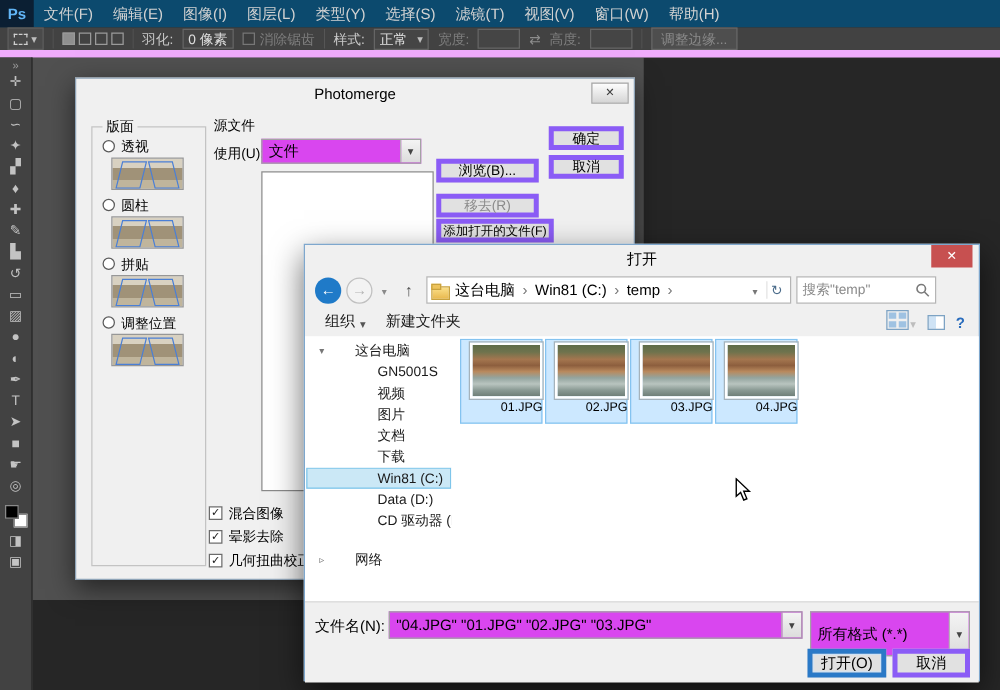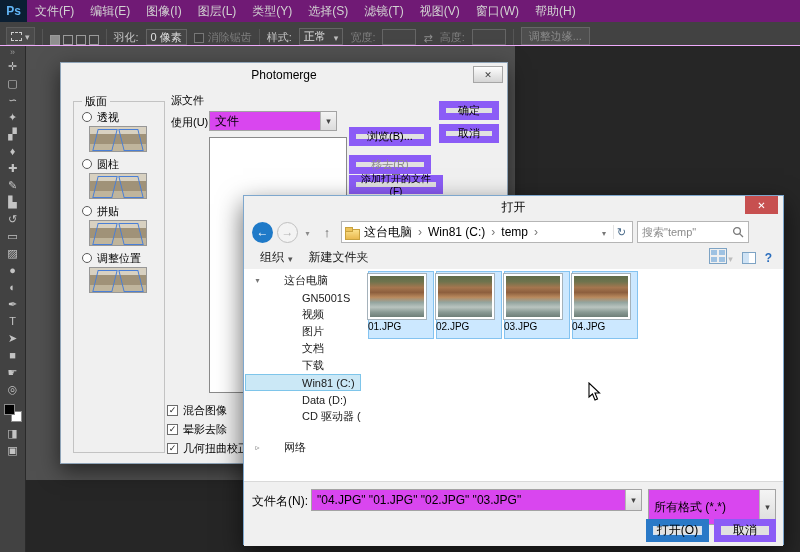--- a/index.html
+++ b/index.html
@@ -1,24 +1,24 @@
 <!DOCTYPE html>
 <html><head>
 <meta charset="utf-8">
 <style>
   *{margin:0;padding:0;box-sizing:border-box}
   html,body{width:800px;height:552px;overflow:hidden}
   body{font-family:"Liberation Sans","DejaVu Sans",sans-serif;font-size:12px;background:#262626;position:relative;color:#000}
 
   
-  .menubar{position:absolute;left:0;top:0;right:0;height:22px;background:#701a75;display:flex;align-items:flex-end;color:#d2d2d2;z-index:1}
+  .menubar{position:absolute;left:0;top:0;right:0;height:22px;background:#0c4a6e;display:flex;align-items:flex-end;color:#d2d2d2;z-index:1}
   .ps-logo{width:27px;height:22px;background:#0b1f33;color:#62b6f7;display:flex;align-items:center;justify-content:center;font-weight:bold;font-size:12px}
   .menus{display:flex;height:22px}
   .menu-item{padding:0 8px;line-height:22px;font-size:12px;white-space:nowrap}
-  .optionsbar{position:absolute;left:0;top:22px;right:0;height:24px;background:#424242;border-bottom:1px solid #f0abfc;display:flex;align-items:flex-end;gap:7px;color:#c8c8c8;font-size:11px;padding:0 6px;z-index:1}
+  .optionsbar{position:absolute;left:0;top:22px;right:0;height:24px;background:#424242;border-bottom:6px solid #f0abfc;display:flex;align-items:center;gap:7px;color:#c8c8c8;font-size:11px;padding:0 6px;z-index:1}
   .tool-well{display:flex;align-items:center;gap:3px;border:1px solid #5c5c5c;background:#4a4a4a;height:18px;padding:0 4px}
   .marquee-glyph{width:11px;height:9px;border:1px dashed #cfcfcf;display:inline-block}
   .dd-arrow::before{content:"▾";font-size:9px;color:#bdbdbd}
   .mode-icons{display:flex;gap:3px;align-items:center}
   .mode-box{width:10px;height:10px;border:1px solid #9a9a9a;display:inline-block}
   .mode-box.filled{background:#8f8f8f}
   .opt-sep{width:1px;height:16px;background:#2e2e2e;border-right:1px solid #565656}
   .opt-label{white-space:nowrap}
   .opt-label.dim,.opt-check.dim{color:#7e7e7e}
   .opt-input{background:#454545;border:1px solid #656565;color:#e0e0e0;height:16px;padding:0 4px;display:inline-flex;align-items:center;white-space:nowrap}
@@ -34,21 +34,21 @@
   .collapse-btn::before{content:"»"}
   .tools{display:flex;flex-direction:column;align-items:center}
   .tool{width:22px;height:17px;display:flex;align-items:center;justify-content:center}
   .tool-glyph{color:#c3c3c3;font-size:11px;line-height:1}
   .swatches{position:relative;width:20px;height:20px;margin:5px 0 2px}
   .swatch-fg{position:absolute;left:1px;top:1px;width:11px;height:11px;background:#000;border:1px solid #8a8a8a;z-index:2}
   .swatch-bg{position:absolute;right:1px;bottom:1px;width:11px;height:11px;background:#fff;border:1px solid #8a8a8a}
   .canvas-area{position:absolute;left:26px;top:46px;width:489px;height:434px;background:#505050;z-index:0}
 
   
-  .btn{background:#e1e1e1;border:7px solid #8b5cf6;display:flex;align-items:center;justify-content:center;font-size:11px;color:#000}
+  .btn{background:#e1e1e1;border:4px solid #8b5cf6;display:flex;align-items:center;justify-content:center;font-size:11px;color:#000}
   .btn.disabled{color:#8b8b8b}
   .combo{background:#d946ef;border:1px solid #a3a3a3;display:flex;align-items:center;position:relative;font-size:12px;padding:0 5px;overflow:hidden;white-space:nowrap}
   .combo .combo-arrow{position:absolute;right:0;top:0;bottom:0;width:16px;background:linear-gradient(#f4f4f4,#dcdcdc);border-left:1px solid #b5b5b5;display:flex;align-items:center;justify-content:center}
   .combo .combo-arrow::before{content:"▾";font-size:9px;color:#444}
   .checkbox{width:11px;height:11px;background:#fff;border:1px solid #6b6b6b;display:inline-flex;align-items:center;justify-content:center;flex:0 0 auto}
   .checkbox.checked::before{content:"✓";font-size:9px;color:#222;line-height:1}
   .radio{width:10px;height:10px;border:1px solid #5a5a5a;border-radius:50%;background:#fff;display:inline-flex;align-items:center;justify-content:center;flex:0 0 auto}
   .radio.selected::before{content:"";width:4px;height:4px;border-radius:50%;background:#222}
 
   
@@ -124,21 +124,21 @@
   .od-sidebar{width:118px;padding-top:3px;font-size:11px;color:#1a1a1a;flex:0 0 auto}
   .sb-item{height:17px;display:flex;align-items:center;gap:4px;padding-left:26px;white-space:nowrap;overflow:hidden;margin:0 1px}
   .sb-item.root{padding-left:8px}
   .sb-item.gap{margin-top:14px}
   .sb-item.selected{background:#cbe8f6;box-shadow:inset 0 0 0 1px #7ec5ea}
   .twisty{width:9px;flex:0 0 auto;font-size:8px;color:#777;text-align:center}
   .sb-item.root .twisty::before{content:"▹"}
   .sb-item.root.expanded .twisty::before{content:"▾"}
   .ic{width:14px;height:13px;position:relative;flex:0 0 auto;display:inline-block}
   .od-files{flex:1;display:flex;align-items:flex-start;padding:2px 0 0 6px;gap:2px}
-  .file-tile{width:66px;height:68px;display:flex;flex-direction:column;align-items:flex-start;font-size:10px}
+  .file-tile{width:66px;height:68px;display:flex;flex-direction:column;align-items:flex-end;font-size:10px}
   .file-tile.selected{background:#cce8ff;box-shadow:inset 0 0 0 1px #84c3f0}
   .file-thumb{width:58px;height:45px;margin-top:3px;border:2px solid #fff;outline:1px solid #a5b2bb;
     background:linear-gradient(180deg,#5e6b49 0%,#6f734d 14%,#a4764f 28%,#8d5f3e 40%,#b98a5e 52%,#93a49e 64%,#b9c4bf 76%,#8a9a94 88%,#6f7f78 100%)}
   .file-name{margin-top:2px}
   .od-bottom{position:absolute;left:0;top:285px;right:0;height:65px;background:#f0f0f0;border-top:1px solid #d9d9d9}
   .fn-label{position:absolute;left:6px;top:11px;width:58px;text-align:right;font-size:12px;white-space:nowrap}
   .fn-combo{position:absolute;left:67px;top:7px;width:331px;height:22px;padding-right:18px}
   .ft-combo{position:absolute;left:404px;top:7px;width:128px;height:36px;padding-right:18px}
   .od-open-btn{position:absolute;left:402px;top:37px;width:63px;height:23px;font-size:12px;border-color:#2a79c7;box-shadow:inset 0 0 0 1px #cfe2f5}
   .od-cancel-btn{position:absolute;left:470px;top:37px;width:62px;height:23px;font-size:12px}

